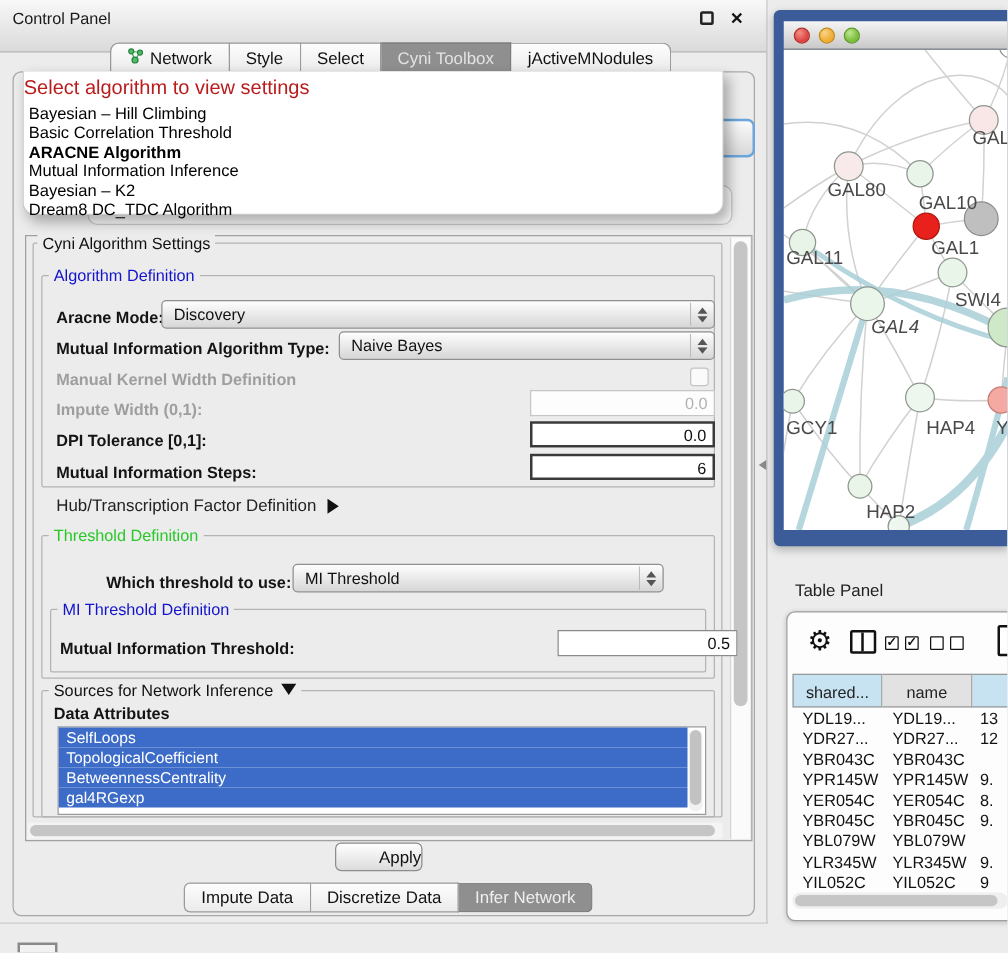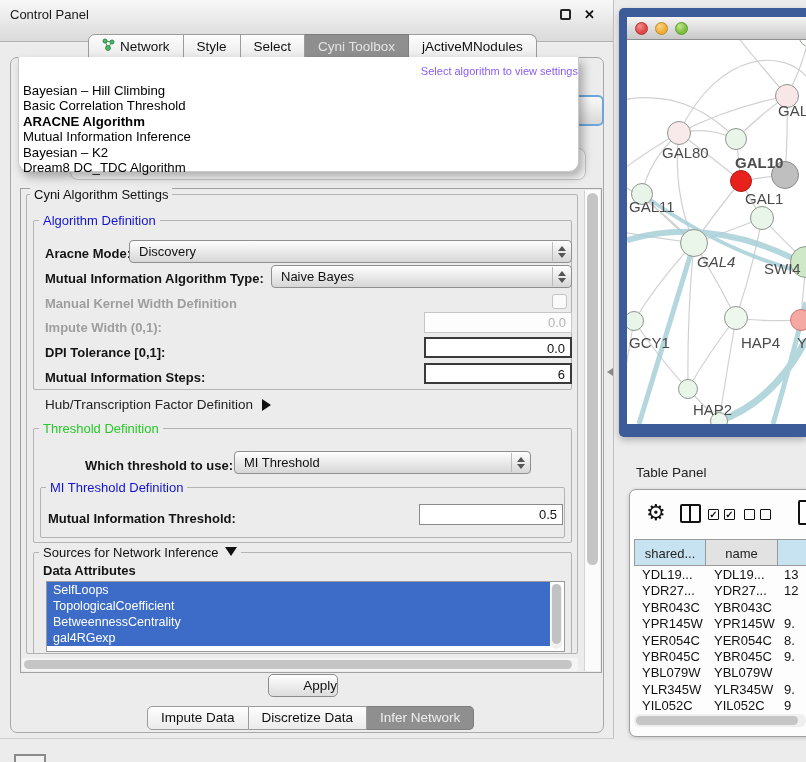--- a/index.html
+++ b/index.html
@@ -47,21 +47,21 @@
            display:flex; align-items:center; padding-left:9px; }
   .combo .cap { position:absolute; right:1px; top:1px; bottom:1px; width:18px; border-left:1px solid #bbb;
                 display:flex; flex-direction:column; align-items:center; justify-content:center; gap:2px; border-radius:0 3px 3px 0; }
   .tri-up { width:0; height:0; border-left:4px solid transparent; border-right:4px solid transparent; border-bottom:5px solid #555; }
   .tri-dn { width:0; height:0; border-left:4px solid transparent; border-right:4px solid transparent; border-top:5px solid #555; }
 
   .tfield { position:absolute; height:21px; background:#fff; font-size:13px; color:#111;
             text-align:right; padding:2px 5px 0 0; }
   .tfield.dis { border:1px solid #c6c6c6; color:#b2b2b2; background:#fdfdfd; }
   .tfield.dark { border:2px solid #3a3a3a; }
-  .tfield.mid { border:1px solid #8a8a8a; }
+  .tfield.mid { border:1px solid #8a8a8a;margin-left:27px; }
   .checkbox { position:absolute; width:15px; height:15px; border:1px solid #c4c4c4; border-radius:3px; background:#fafafa; }
 
   .listbox { position:absolute; left:46px; top:581px; width:519px; height:71px; border:1px solid #9a9a9a; background:#fff; }
   .listitem { height:16px; line-height:16px; background:#3c6cc8; color:#fff; font-size:12.5px; padding-left:6px;
               width:503px; white-space:nowrap; overflow:hidden; }
   .list-vscroll { position:absolute; right:2px; top:2px; width:11px; height:65px; background:#f1f1f1; border-radius:5px; }
   .list-vscroll .thumb { position:absolute; left:1px; top:0; width:9px; height:60px; background:#c2c2c2; border-radius:5px; }
 
   .apply-btn { position:absolute; left:268px; top:674px; width:70px; height:23px; border:1px solid #8d8d8d;
                border-radius:5px; background:linear-gradient(#ffffff,#dcdcdc); font-size:13.5px; color:#111;
@@ -78,21 +78,21 @@
                border-left:9px solid #111; margin-left:9px; vertical-align:-2px; }
   .down-arrow { display:inline-block; width:0; height:0; border-left:6px solid transparent; border-right:6px solid transparent;
                 border-top:9px solid #111; margin-left:6px; vertical-align:1px; }
   .collapse-arrow { position:absolute; left:607px; top:368px; width:0; height:0;
                     border-top:4px solid transparent; border-bottom:4px solid transparent; border-right:6px solid #8a8a8a; }
 
   
   .dd { position:absolute; left:18px; top:57px; width:561px; height:115px; background:#fff;
         border:1px solid #c9c9c9; border-top:none; border-radius:0 0 10px 10px; z-index:50;
         box-shadow:4px 5px 10px rgba(0,0,0,0.30); }
-  .dd-prompt { height:26px; line-height:28px; text-align:right; font-size:11px; color:#8b5cf6; }
+  .dd-prompt { height:26px; line-height:28px; text-align:left; font-size:16px; color:#b91c1c; }
   .dd-item { height:15.4px; line-height:15.4px; font-size:13.2px; color:#000; padding-left:4px; white-space:nowrap; }
   .dd-item.b { font-weight:bold; }
 
   
   .ghost-combo { position:absolute; left:70px; top:148px; width:516px; height:32px; border:1px solid #c6c6c6;
                  border-radius:8px; background:#f7f7f7; z-index:5; font-size:13px; color:#cfcfcf;
                  line-height:30px; padding-left:20px; }
   .focus-combo { position:absolute; left:560px; top:95px; width:44px; height:31px; border:2px solid #6aa6dc;
                  border-radius:6px; background:linear-gradient(#fafafa,#d8d8d8); z-index:4; }
 
@@ -343,24 +343,24 @@
     <div class="node" style="left:4px; top:143px; width:22px; height:22px; background:#e9f4e9;"></div>
     <div class="node" style="left:53px; top:189px; width:28px; height:28px; background:#ebf6eb;"></div>
     <div class="node" style="left:-3px; top:271px; width:20px; height:20px; background:#eaf5ea;"></div>
     <div class="node" style="left:97px; top:266px; width:24px; height:24px; background:#edf7ed;"></div>
     <div class="node" style="left:163px; top:269px; width:22px; height:22px; background:#f5a9a3; border-color:#c97a74;"></div>
     <div class="node" style="left:51px; top:339px; width:20px; height:20px; background:#eaf5ea;"></div>
     <div class="node" style="left:83px; top:372px; width:18px; height:18px; background:#eef7ee;"></div>
 
     <span class="nlabel" style="left:151px; top:62px;">GAL</span>
     <span class="nlabel" style="left:35px; top:104px;">GAL80</span>
-    <span class="nlabel" style="left:108px; top:114px;font-weight:bold;">GAL10</span>
+    <span class="nlabel" style="left:108px; top:114px;">GAL10</span>
     <span class="nlabel" style="left:118px; top:150px;">GAL1</span>
     <span class="nlabel" style="left:2px; top:158px;">GAL11</span>
-    <span class="nlabel" style="left:137px; top:192px;margin-top:28px;">SWI4</span>
+    <span class="nlabel" style="left:137px; top:192px;">SWI4</span>
     <span class="nlabel" style="left:70px; top:213px;font-style:italic;">GAL4</span>
     <span class="nlabel" style="left:2px; top:294px;">GCY1</span>
     <span class="nlabel" style="left:114px; top:294px;">HAP4</span>
     <span class="nlabel" style="left:170px; top:294px;">Y</span>
     <span class="nlabel" style="left:66px; top:361px;">HAP2</span>
   </div>
 
   <span class="tp-label">Table Panel</span>
 
   <div class="tp-win">

